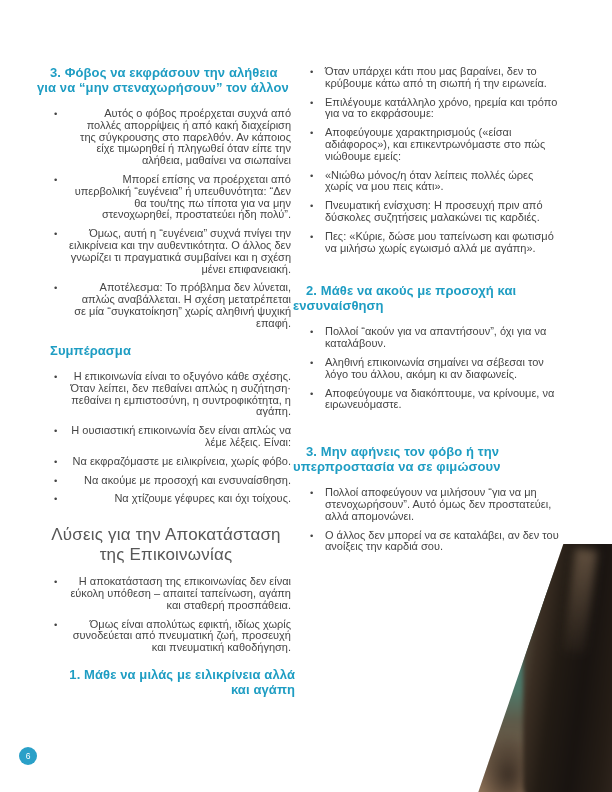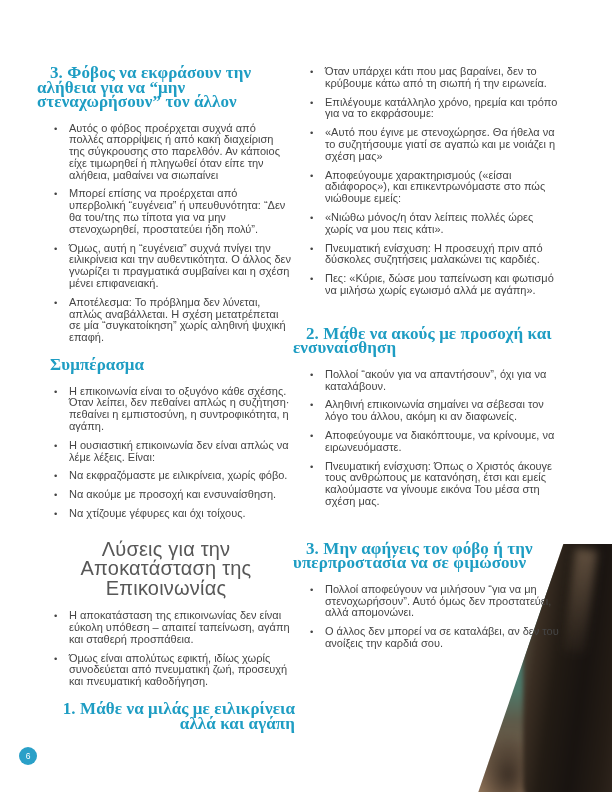--- a/index.html
+++ b/index.html
@@ -6,37 +6,37 @@
   .page{
     position:relative;width:612px;height:792px;background:#ffffff;
     font-family:"Liberation Sans",sans-serif;color:#454545;overflow:hidden;
     margin:0 auto;
   }
   .col{position:absolute;top:66px;z-index:2;}
   .col-left{left:37px;width:258px;}
   .col-right{left:293px;width:272px;}
 
   .h-teal{
-    margin:0 0 13px 0;font-size:17px;line-height:14.5px;font-weight:bold;
-    color:#1e9dc3;text-indent:13px;letter-spacing:.1px;font-family:Liberation Serif, serif;
+    margin:0 0 13px 0;font-size:13px;line-height:14.5px;font-weight:bold;
+    color:#1e9dc3;text-indent:13px;letter-spacing:.1px;
   }
   .h-mid{margin-top:14px;text-align:right;}
   .h-conclusion{margin-top:14px;}
   .h-step{margin-top:30px;}
   .h-step3{margin-top:34px;}
   .h-big{
-    margin:20px 0 12px 0;font-size:20px;line-height:19.5px;font-weight:400;
+    margin:20px 0 12px 0;font-size:17px;line-height:19.5px;font-weight:400;
     color:#575757;text-align:center;letter-spacing:.2px;
   }
   ul.blist{list-style:none;margin:0 0 10px 12px;padding:0;}
   ul.blist li{
     position:relative;padding-left:20px;margin-bottom:7px;
     font-size:11px;line-height:11.8px;color:#454545;
   }
-  .col-left ul.blist li{max-width:222px;}
+  .col-left ul.blist li{max-width:222px;text-align:right;}
   .col-right ul.blist li{max-width:238px;}
   ul.blist li::before{
     content:"\2022";position:absolute;left:5px;top:0;
     font-size:9.5px;color:#454545;
   }
   .rtop{margin-top:3px;}
 
   
   .page-badge{
     position:absolute;left:19px;top:747px;width:18px;height:18px;
@@ -112,33 +112,31 @@
       <li>Όμως είναι απολύτως εφικτή, ιδίως χωρίς συνοδεύεται από πνευματική ζωή, προσευχή και πνευματική καθοδήγηση.</li>
     </ul>
 
     <h3 class="h-teal h-mid">1. Μάθε να μιλάς με ειλικρίνεια αλλά και αγάπη</h3>
   </div>
 
   <div class="col col-right">
     <ul class="blist rtop">
       <li>Όταν υπάρχει κάτι που μας βαραίνει, δεν το κρύβουμε κάτω από τη σιωπή ή την ειρωνεία.</li>
       <li>Επιλέγουμε κατάλληλο χρόνο, ηρεμία και τρόπο για να το εκφράσουμε:</li>
-      <li>«Αυτό που έγινε με στενοχώρησε. Θα ήθελα να το συζητήσουμε γιατί σε αγαπώ και με νοιάζει η σχέση μας»</li>
       <li>Αποφεύγουμε χαρακτηρισμούς («είσαι αδιάφορος»), και επικεντρωνόμαστε στο πώς νιώθουμε εμείς:</li>
       <li>«Νιώθω μόνος/η όταν λείπεις πολλές ώρες χωρίς να μου πεις κάτι».</li>
       <li>Πνευματική ενίσχυση: Η προσευχή πριν από δύσκολες συζητήσεις μαλακώνει τις καρδιές.</li>
       <li>Πες: «Κύριε, δώσε μου ταπείνωση και φωτισμό να μιλήσω χωρίς εγωισμό αλλά με αγάπη».</li>
     </ul>
 
     <h3 class="h-teal h-step">2. Μάθε να ακούς με προσοχή και ενσυναίσθηση</h3>
     <ul class="blist">
       <li>Πολλοί “ακούν για να απαντήσουν”, όχι για να καταλάβουν.</li>
       <li>Αληθινή επικοινωνία σημαίνει να σέβεσαι τον λόγο του άλλου, ακόμη κι αν διαφωνείς.</li>
       <li>Αποφεύγουμε να διακόπτουμε, να κρίνουμε, να ειρωνευόμαστε.</li>
-      <li>Πνευματική ενίσχυση: Όπως ο Χριστός άκουγε τους ανθρώπους με κατανόηση, έτσι και εμείς καλούμαστε να γίνουμε εικόνα Του μέσα στη σχέση μας.</li>
     </ul>
 
     <h3 class="h-teal h-step3">3. Μην αφήνεις τον φόβο ή την υπερπροστασία να σε φιμώσουν</h3>
     <ul class="blist">
       <li>Πολλοί αποφεύγουν να μιλήσουν “για να μη στενοχωρήσουν”. Αυτό όμως δεν προστατεύει, αλλά απομονώνει.</li>
       <li>Ο άλλος δεν μπορεί να σε καταλάβει, αν δεν του ανοίξεις την καρδιά σου.</li>
     </ul>
   </div>
 
   <div class="photo">

